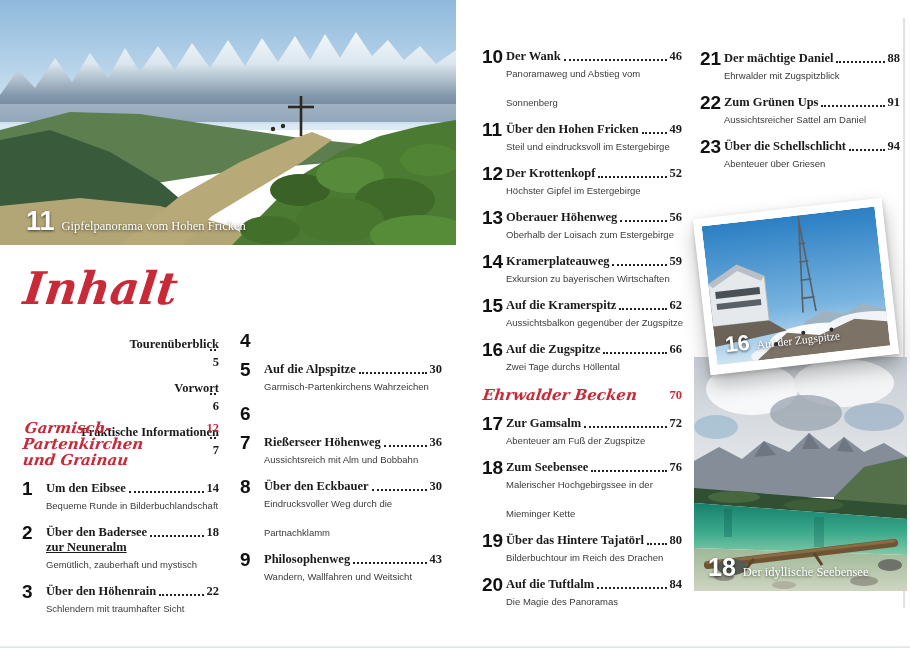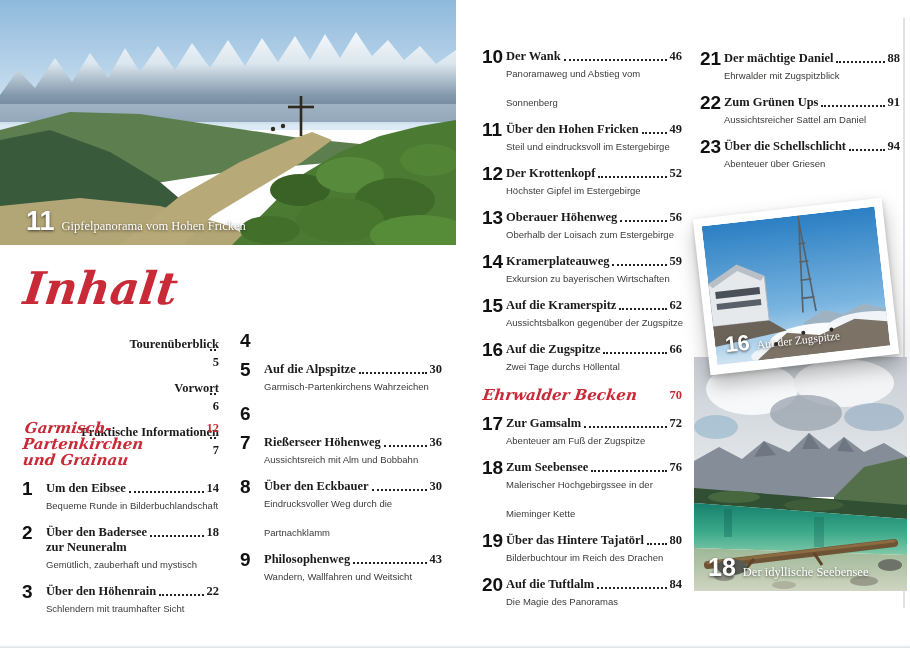--- a/index.html
+++ b/index.html
@@ -43,21 +43,21 @@
   #right-col1 { left:482px; top:48px; width:200px; }
   #right-col2 { left:700px; top:50px; width:200px; }
   
   .trow { display:flex; align-items:flex-end;text-align:center; }
   .frow { margin-bottom:10px;flex-direction:column; }
   .flabel, .etitle, .epage, .fpage { font:700 12.5px/16px "Liberation Serif", serif; white-space:nowrap; }
   .dots { flex:1; min-width:6px; margin:0 3px; border-bottom:2px dotted #222; transform:translateY(-3px); }
   .entry { display:flex; margin-bottom:12px; }
   .enum { width:24px; flex:0 0 24px; font:700 19px/17px "Liberation Sans", sans-serif; color:#111; }
   .ebody { flex:1; min-width:0; }
-  .etitle2 { font:700 12.5px/15px "Liberation Serif", serif; }
+  .etitle2 { font:700 12.5px/15px "Liberation Serif", serif;text-decoration:underline; }
   .esub { font:400 9.5px/13px "Liberation Sans", sans-serif; color:#3b3b3a; margin-top:3px; white-space:nowrap; }
   .esub + .esub { margin-top:16px; }
   .section-head { position:relative; margin-bottom:12px; }
   .section-head .script { font-size:15px; line-height:16px; display:block; }
   .section-page { position:absolute; right:0; top:1px; font:700 12.5px "Liberation Serif", serif; }
   .red { color:#c92a38; }
   #right-section { margin:14px 0 12px; }
   
   #edge-right { position:absolute; right:5px; top:18px; bottom:40px; width:2px; background:#dfe3e7; z-index:0; }
   #edge-bottom { position:absolute; left:0; right:0; bottom:0; height:3px; background:linear-gradient(#fff,#dadee2); }

